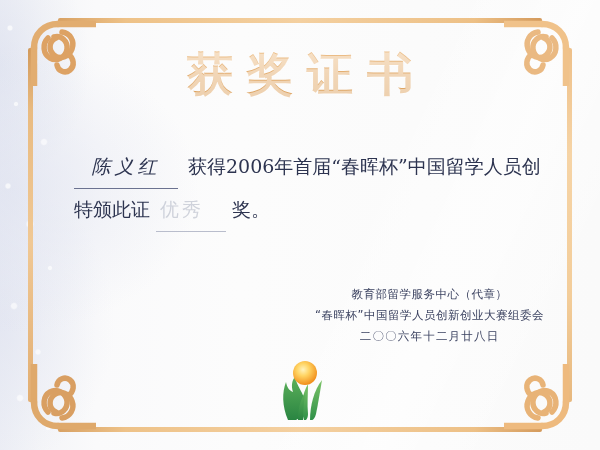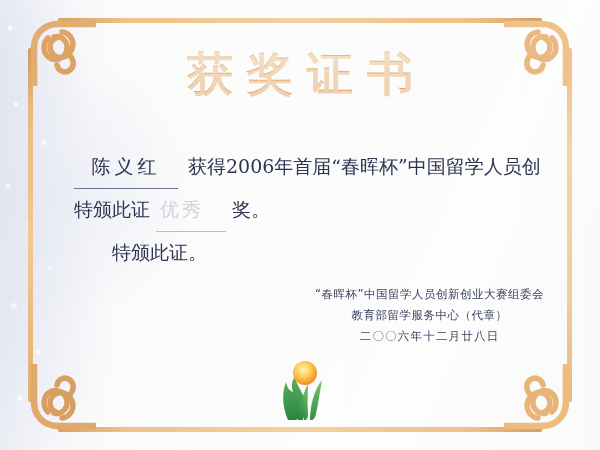--- a/index.html
+++ b/index.html
@@ -126,20 +126,21 @@
   .line-3 { text-indent: 38px; }
 
   .fill-name {
     display: inline-block;
     min-width: 96px;
     text-align: center;
     border-bottom: 1px solid #6b7290;
     padding: 0 4px 1px 4px;
     margin-right: 10px;
     letter-spacing: 4px;
+    font-style: italic;
   }
   .fill-rank {
     display: inline-block;
     min-width: 62px;
     text-align: left;
     border-bottom: 1px solid #b9bdcc;
     padding: 0 4px 1px 4px;
     margin: 0 6px;
     color: rgba(110,118,146,0.30);
     letter-spacing: 3px;
@@ -244,26 +245,25 @@
         </g>
       </svg>
     </div>
   </div>
 
   <div class="title">获奖证书</div>
 
   <div class="body-text">
     <div class="body-line line-1"><span class="fill-name">陈义红</span><span>获得2006年首届“春晖杯”中国留学人员创</span></div>
     <div class="body-line line-2"><span>特颁此证</span><span class="fill-rank">优秀</span><span>奖。</span></div>
-    <div class="body-line line-3">特颁此证。</div>
   </div>
 
   <div class="signature">
+    <div class="sig-line">教育部留学服务中心（代章）</div>
     <div class="sig-line">“春晖杯”中国留学人员创新创业大赛组委会</div>
-    <div class="sig-line">教育部留学服务中心（代章）</div>
     <div class="sig-line sig-date">二〇〇六年十二月廿八日</div>
   </div>
 
   <div class="emblem">
     <svg viewBox="0 0 62 64" xmlns="http://www.w3.org/2000/svg">
       <defs>
         <radialGradient id="sunGrad" cx="42%" cy="36%" r="62%">
           <stop offset="0%" stop-color="#fff3bd"></stop>
           <stop offset="42%" stop-color="#ffd463"></stop>
           <stop offset="100%" stop-color="#f2921f"></stop>

